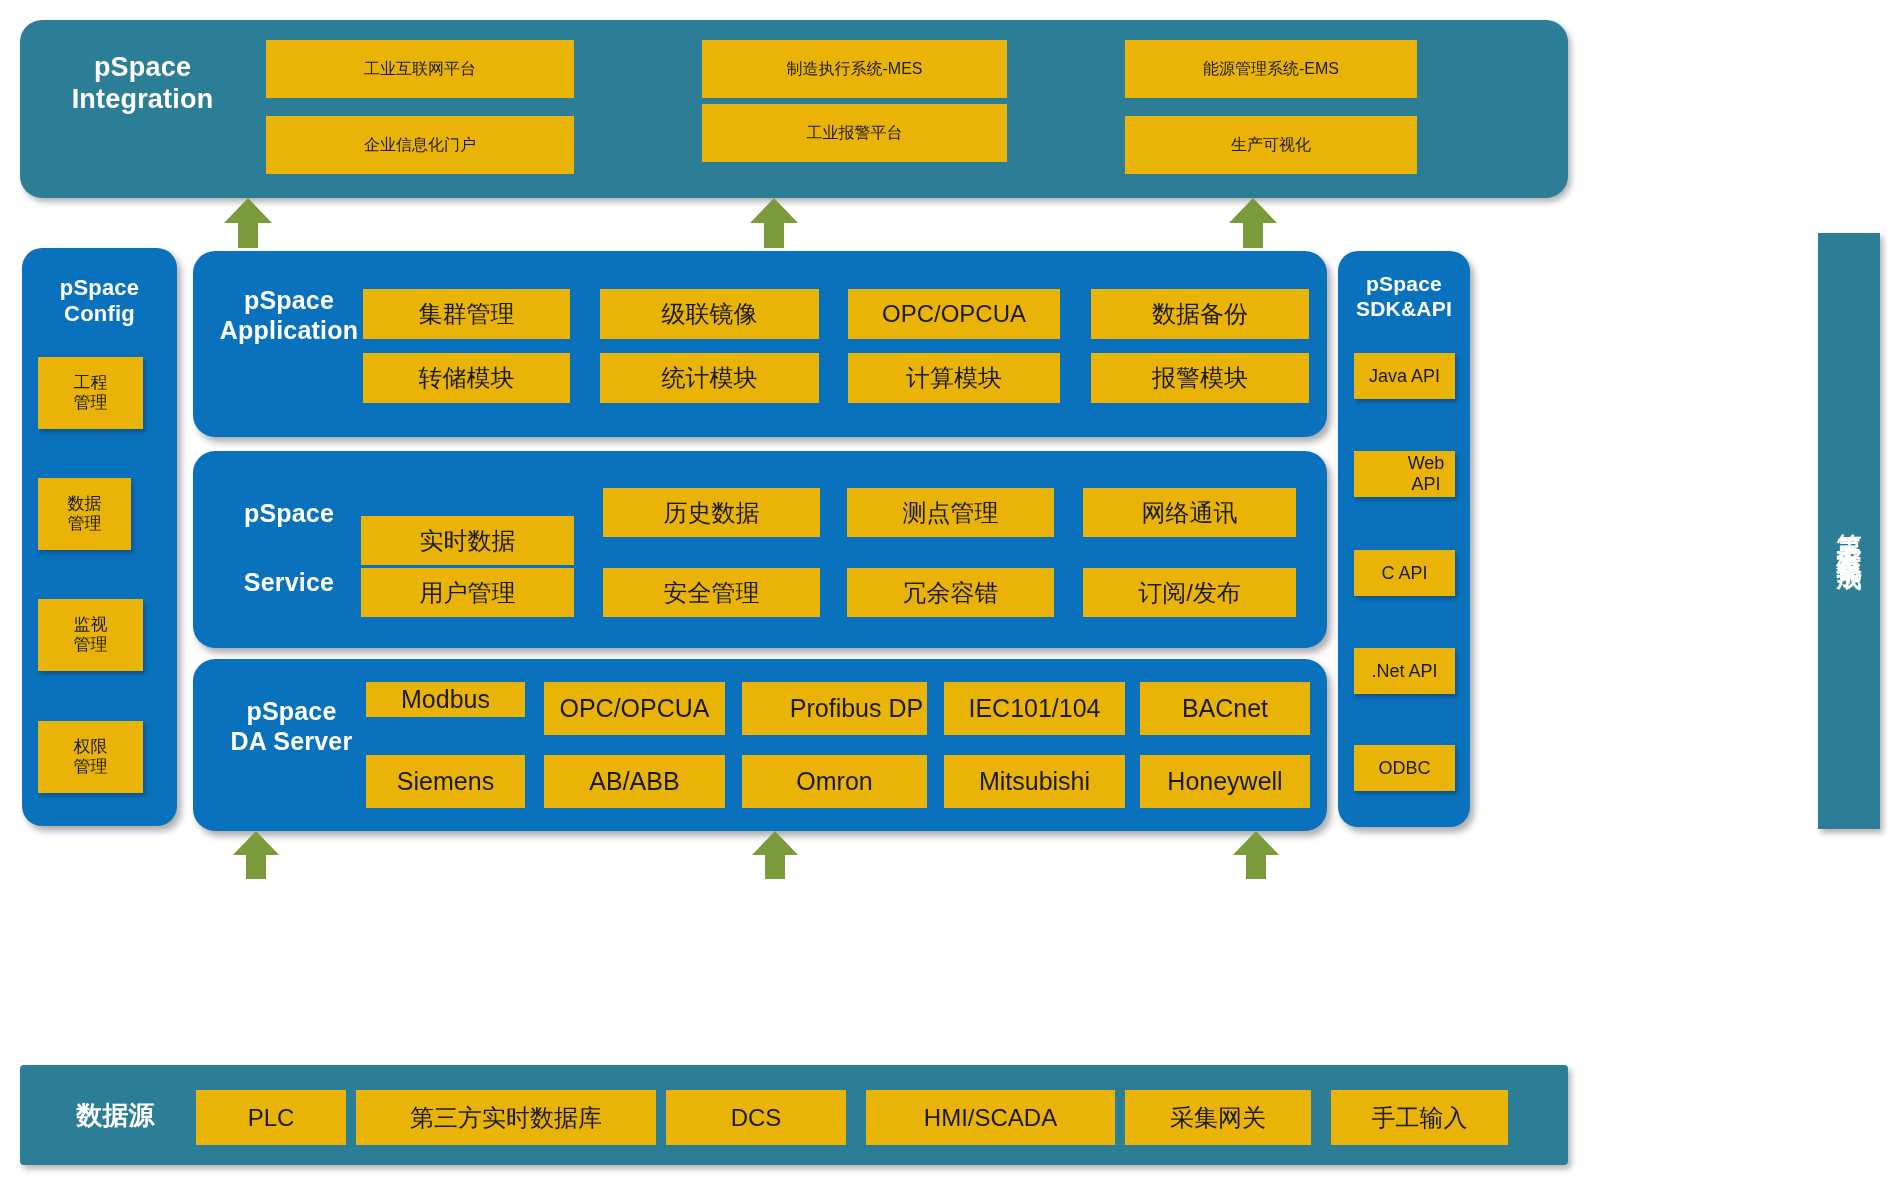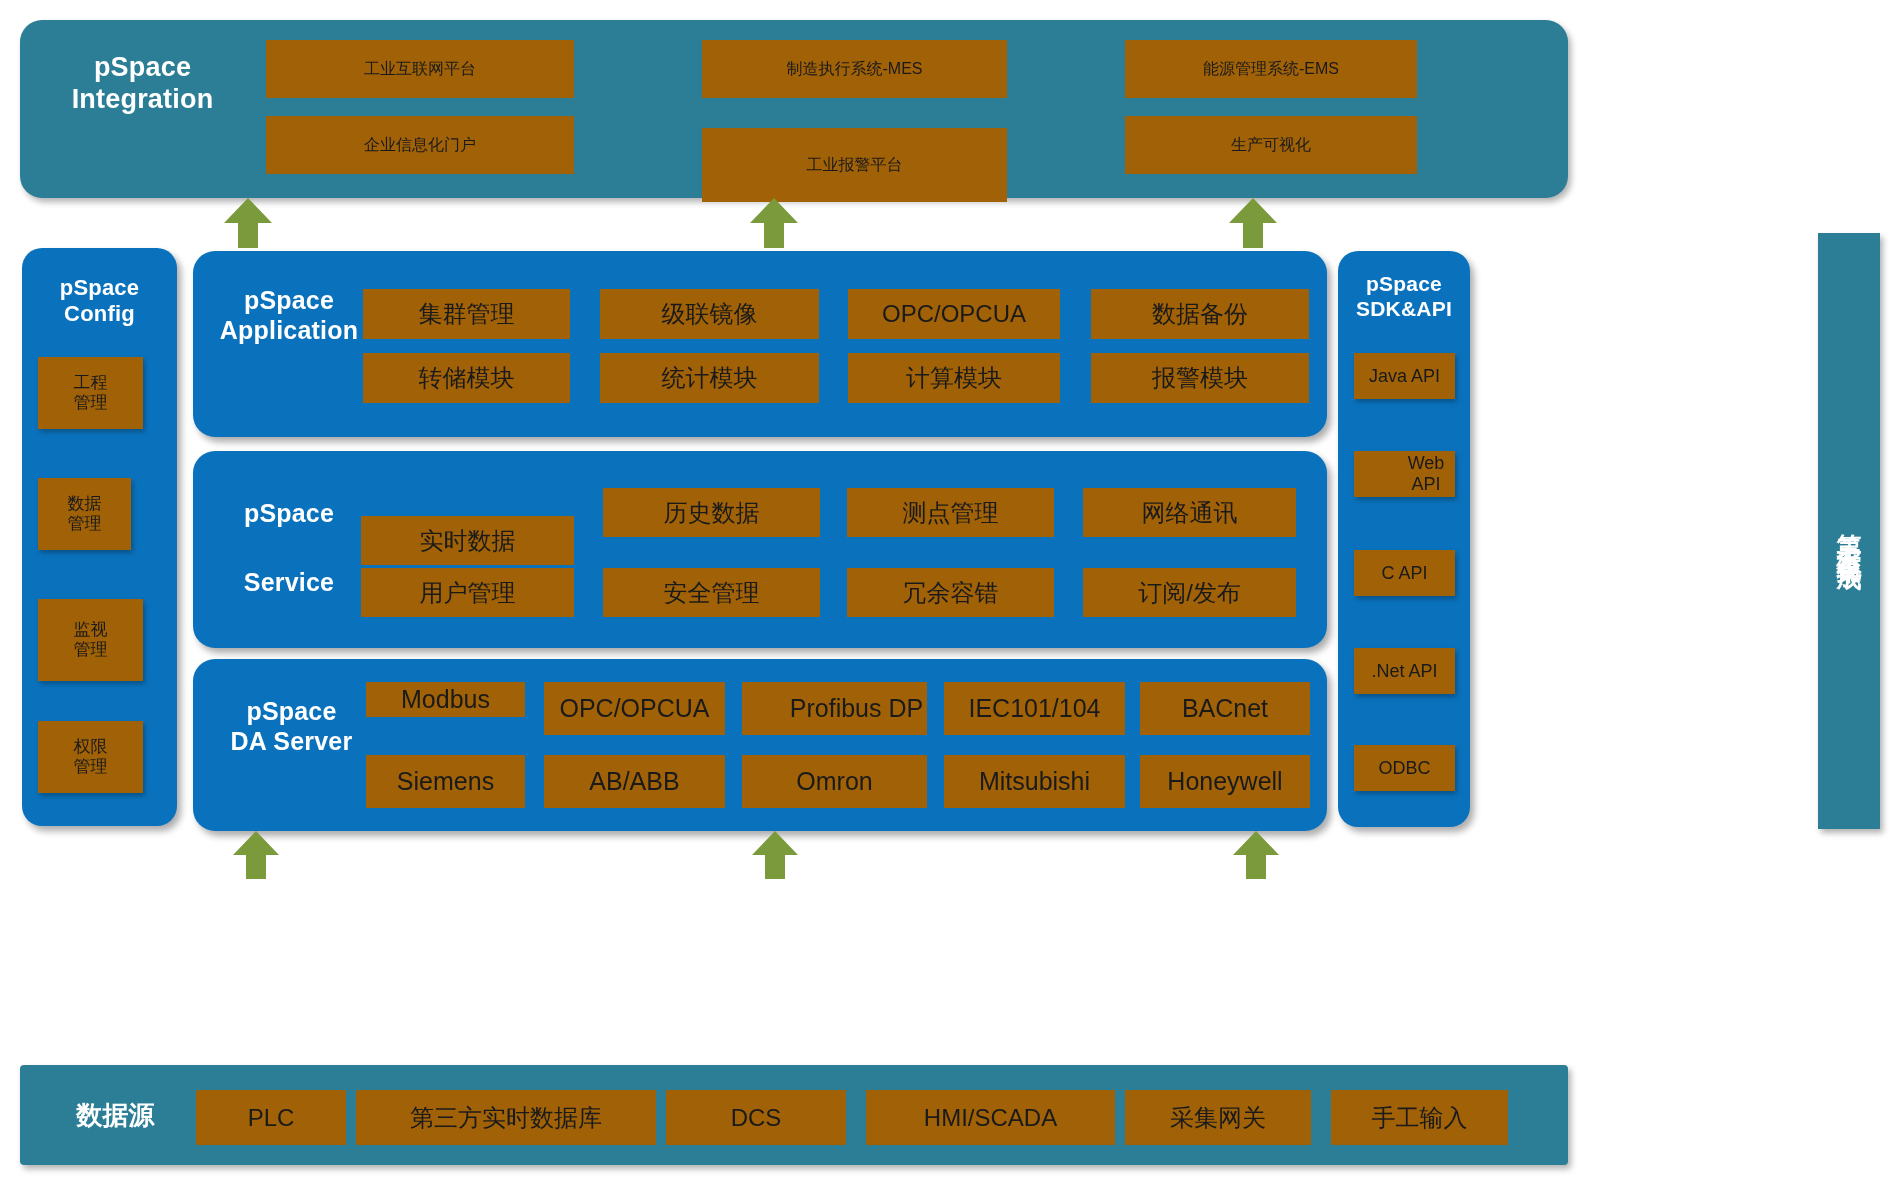--- a/index.html
+++ b/index.html
@@ -23,21 +23,21 @@
     box-shadow: 4px 5px 7px rgba(0,0,0,.33);
   }
   .grp-label {
     color: #ffffff;
     font-weight: bold;
     text-align: center;
     line-height: 1.18;
     letter-spacing: .2px;
   }
   .cell {
-    background: #a16207;
+    background: #eab308;
     color: #1a1a1a;
     display: flex;
     align-items: center;
     justify-content: center;
     text-align: center;
     line-height: 1.15;
     position: absolute;
   }
   .cell.sh { box-shadow: 2px 3px 5px rgba(0,0,0,.28); }
 
@@ -138,21 +138,21 @@
   <div class="band-teal" id="integration"></div>
   <div class="grp-label" id="integration-label">
     <span>pSpace</span><br>
     <span>Integration</span>
   </div>
 
   <div class="cell" style="left:266px;top:40px;width:308px;height:58px;">工业互联网平台</div>
   <div class="cell" style="left:266px;top:116px;width:308px;height:58px;">企业信息化门户</div>
 
   <div class="cell" style="left:702px;top:40px;width:305px;height:58px;">制造执行系统-MES</div>
-  <div class="cell" style="left:702px;top:128px;width:305px;height:74px;">工业报警平台</div>
+  <div class="cell" style="left:702px;top:104px;width:305px;height:58px;">工业报警平台</div>
 
   <div class="cell" style="left:1125px;top:40px;width:292px;height:58px;">能源管理系统-EMS</div>
   <div class="cell" style="left:1125px;top:116px;width:292px;height:58px;">生产可视化</div>
 
   <div class="arrow" style="left:224px;top:198px;">
     <svg width="48" height="50" viewBox="0 0 48 50">
       <polygon points="24,0 48,25 34,25 34,50 14,50 14,25 0,25" fill="#7b9a3c"></polygon>
     </svg>
   </div>
   <div class="arrow" style="left:750px;top:198px;">
@@ -173,21 +173,21 @@
   </div>
 
   <div class="cell sh config-cell" style="left:38px;top:357px;width:105px;height:72px;flex-direction:column;">
     <span>工程</span>
     <span>管理</span>
   </div>
   <div class="cell sh config-cell" style="left:38px;top:478px;width:93px;height:72px;flex-direction:column;">
     <span>数据</span>
     <span>管理</span>
   </div>
-  <div class="cell sh config-cell" style="left:38px;top:599px;width:105px;height:82px;flex-direction:column;">
+  <div class="cell sh config-cell" style="left:38px;top:599px;width:105px;height:72px;flex-direction:column;">
     <span>监视</span>
     <span>管理</span>
   </div>
   <div class="cell sh config-cell" style="left:38px;top:721px;width:105px;height:72px;flex-direction:column;">
     <span>权限</span>
     <span>管理</span>
   </div>
 
   <div class="band-blue" id="application"></div>
   <div class="grp-label" id="application-label">

